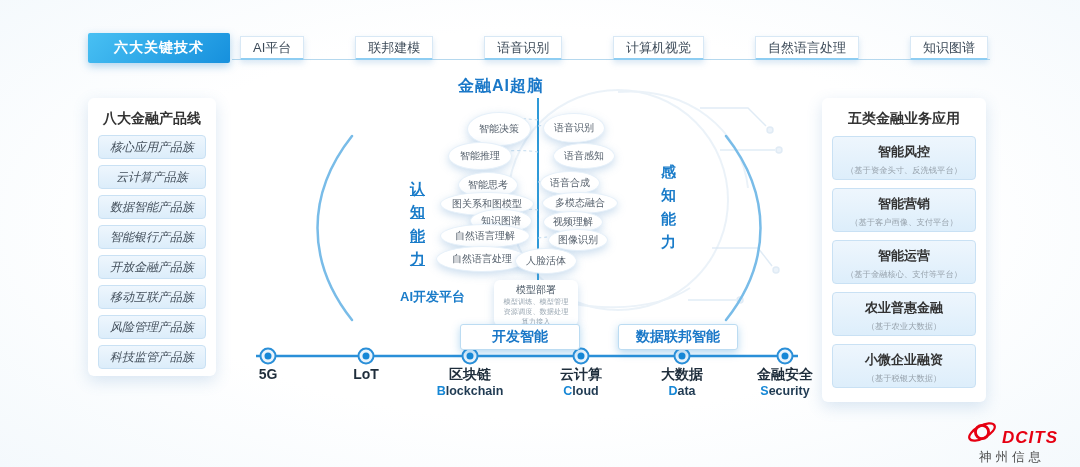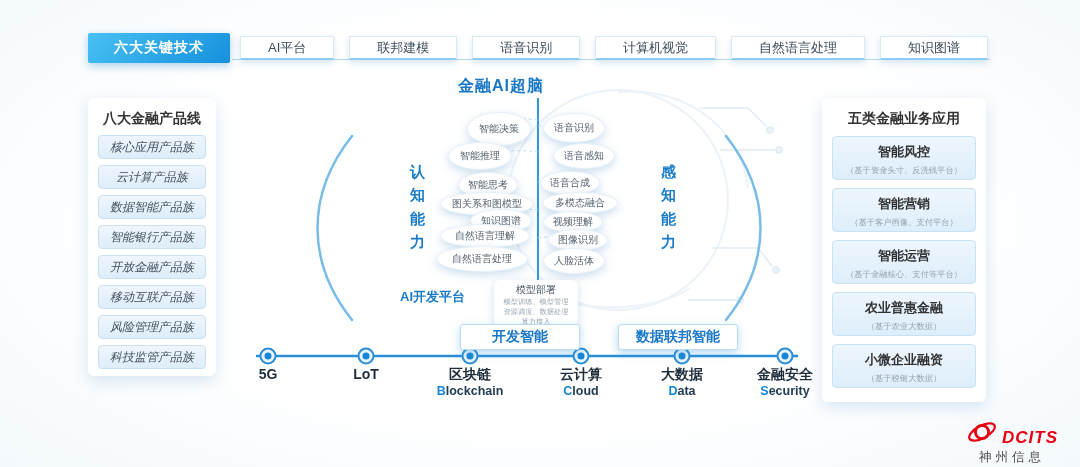--- a/index.html
+++ b/index.html
@@ -15,21 +15,21 @@
     position:absolute; left:88px; top:33px; width:142px; height:30px; z-index:3;
     background: linear-gradient(135deg,#48c0f3,#1690dd);
     color:#fff; font-size:14px; font-weight:bold; letter-spacing:1px;
     display:flex; align-items:center; justify-content:center;
     border-radius:2px; box-shadow:0 3px 8px rgba(30,130,200,.35);
   }
   .top-line { position:absolute; left:232px; top:59px; width:758px; height:1px; background:#b5d8ee; z-index:2; }
   .top-items { position:absolute; left:240px; top:36px; width:748px; display:flex; justify-content:space-between; z-index:3; }
   .top-item {
     background:#fff; border:1px solid #d8e8f5; border-bottom:2px solid #8ecdf2;
-    height:24px; padding:0 27px; display:flex; align-items:center;
+    height:24px; padding:0 12px; display:flex; align-items:center;
     font-size:13px; color:#3c4a58; box-shadow:0 3px 6px rgba(120,170,215,.28);
   }
 
   
   .panel { position:absolute; background:#fff; border-radius:6px; box-shadow:0 5px 16px rgba(70,130,190,.20); z-index:3; }
   .panel-title { text-align:center; font-size:14px; font-weight:bold; color:#333; margin:12px 0 7px; }
   .left-panel  { left:88px;  top:98px; width:128px; height:278px; }
   .lp-item {
     margin:6px 10px 0; height:24px; display:flex; align-items:center; justify-content:center;
     background:linear-gradient(180deg,#eef6fd,#dcedfa); border:1px solid #c9e1f4; border-radius:4px;
@@ -42,21 +42,21 @@
     text-align:center;
   }
   .rp-item-title { font-size:13px; font-weight:bold; color:#333; }
   .rp-item-sub { font-size:9px; color:#98a3ad; margin-top:3px; white-space:nowrap; transform:scale(.92); }
 
   
   .brain-title { position:absolute; left:458px; top:76px; width:160px; z-index:4;
     font-size:16px; font-weight:bold; color:#1a78c8; letter-spacing:1px; }
   .ability { position:absolute; width:17px; font-size:15px; font-weight:bold; color:#1a7cc9;
     line-height:1.55; word-break:break-all; text-align:center; z-index:4; }
-  .ability-left  { left:409px; top:160px; }
+  .ability-left  { left:409px; top:177px;text-decoration:underline; }
   .ability-right { left:660px; top:160px; }
   .platform-label { position:absolute; left:400px; top:288px; font-size:13px; font-weight:bold; color:#1a7cc9; z-index:4; }
   .bubble {
     position:absolute; background:#fff; border:1px solid #e6f0f9; border-radius:50%;
     display:flex; align-items:center; justify-content:center; white-space:nowrap;
     font-size:10px; color:#55606c; box-shadow:0 3px 8px rgba(110,160,210,.35); z-index:3;
   }
   .deploy-box {
     position:absolute; left:494px; top:280px; width:84px; height:46px; z-index:4;
     background:#fff; border-radius:6px; box-shadow:0 3px 8px rgba(110,160,210,.35);
@@ -193,21 +193,21 @@
   <div class="bubble" style="left:470px;top:209px;width:62px;height:24px">知识图谱</div>
   <div class="bubble" style="left:440px;top:224px;width:90px;height:24px">自然语言理解</div>
   <div class="bubble" style="left:436px;top:246px;width:92px;height:26px">自然语言处理</div>
 
   <div class="bubble" style="left:543px;top:113px;width:62px;height:30px">语音识别</div>
   <div class="bubble" style="left:553px;top:143px;width:62px;height:26px">语音感知</div>
   <div class="bubble" style="left:540px;top:171px;width:60px;height:24px">语音合成</div>
   <div class="bubble" style="left:542px;top:192px;width:76px;height:22px">多模态融合</div>
   <div class="bubble" style="left:543px;top:211px;width:60px;height:22px">视频理解</div>
   <div class="bubble" style="left:548px;top:229px;width:60px;height:22px">图像识别</div>
-  <div class="bubble" style="left:543px;top:248px;width:62px;height:26px">人脸活体</div>
+  <div class="bubble" style="left:515px;top:248px;width:62px;height:26px">人脸活体</div>
 
   <div class="deploy-box">
     <div class="deploy-title">模型部署</div>
     <div class="deploy-line">模型训练、模型管理</div>
     <div class="deploy-line">资源调度、数据处理</div>
     <div class="deploy-line">算力接入</div>
   </div>
 
   <div class="mid-box mid-box-1">开发智能</div>
   <div class="mid-box mid-box-2">数据联邦智能</div>

